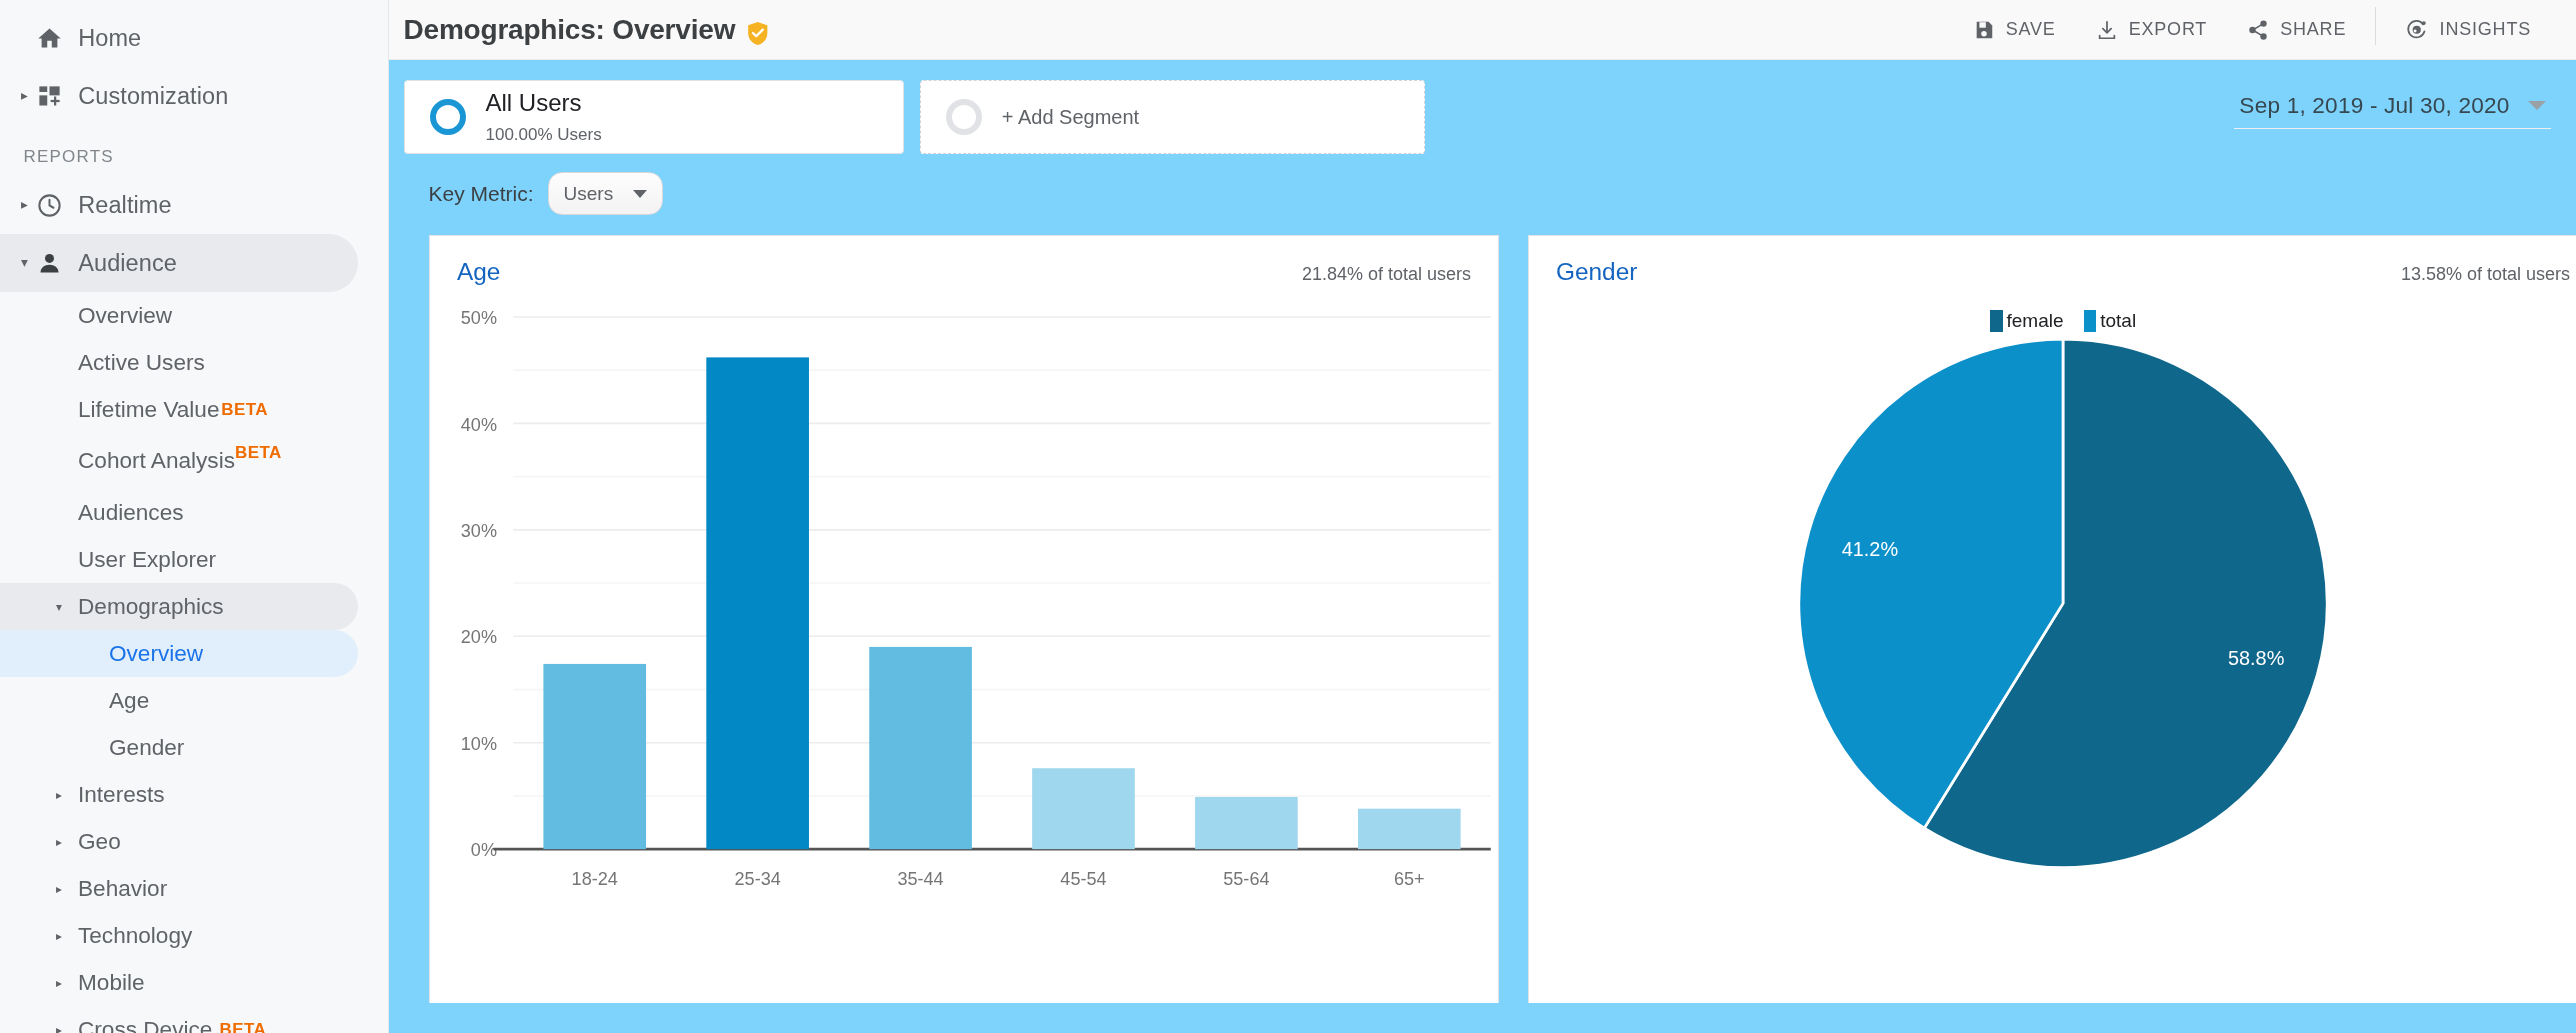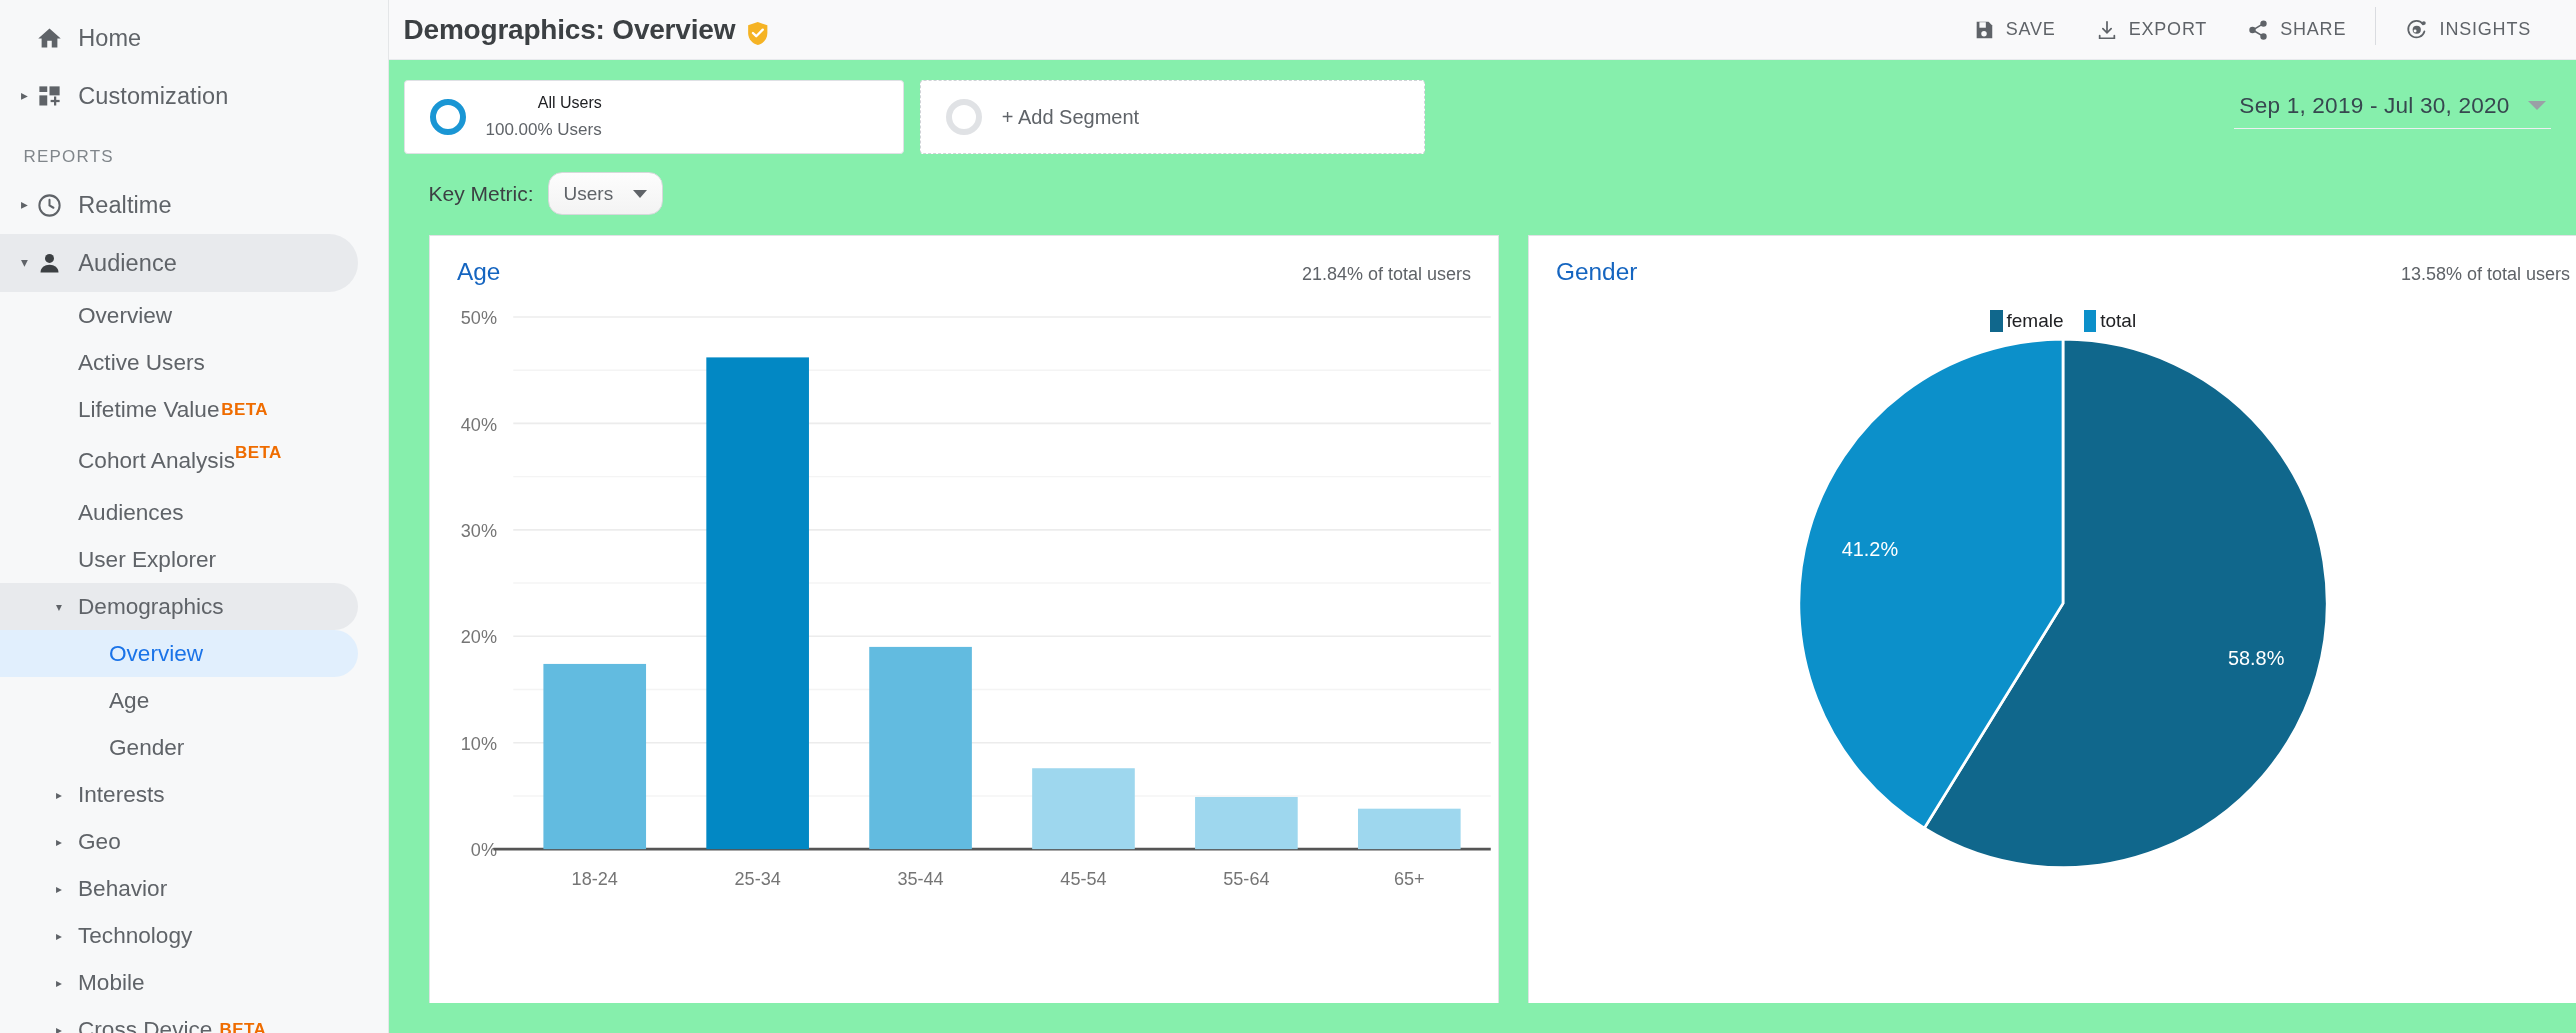--- a/index.html
+++ b/index.html
@@ -81,21 +81,21 @@
   }
   .beta {
     color:#ef6c00; font-size:17px; font-weight:700;
     letter-spacing:0.4px; margin-left:1.8px;
   }
   .beta.sup { vertical-align:super; }
   .beta.below { display:block; margin-left:0; line-height:9px; }
   .two-line { display:flex; flex-direction:row; justify-content:flex-end; }
 
   
-  .main { flex:1; height:1034px; background:#86efac; position:relative; overflow:hidden; }
+  .main { flex:1; height:1034px; background:#7dd3fc; position:relative; overflow:hidden; }
 
   .topbar {
     height:60px;
     display:flex; align-items:center;
     padding:0 25px 0 14.5px;
     background:#f9f9fa;
     border-bottom:0.9px solid #e8eaed;
   }
   .page-title {
     font-size:28px; font-weight:700; color:#3c4043; letter-spacing:-0.2px;
@@ -127,21 +127,21 @@
     cursor:pointer;
   }
   .segment-card.dashed {
     border:0.9px dashed #d0d3d7; margin-left:16.3px; width:505px;
   }
   .ring {
     width:36px; height:36px; border-radius:50%;
     border:6.3px solid #1a96d4; margin-right:20px;
   }
   .ring.grey { border-color:#e0e2e5; }
-  .seg-title { font-size:16px; color:#202124; line-height:1.25;text-align:right; }
+  .seg-title { font-size:24px; color:#202124; line-height:1.25; }
   .seg-sub { font-size:17px; color:#5f6368; line-height:1.3; margin-top:6px; }
   .seg-add { font-size:20px; color:#5f6368; }
 
   .daterange {
     margin-left:auto; display:flex; align-items:center;
     border-bottom:1.8px solid #eceff1;
     padding:0 5.4px 9px 5.4px; cursor:pointer;
     align-self:flex-start; margin-top:12.7px;
   }
   .daterange .dr-text { font-size:22.6px; color:#37474f; letter-spacing:0.2px; }

